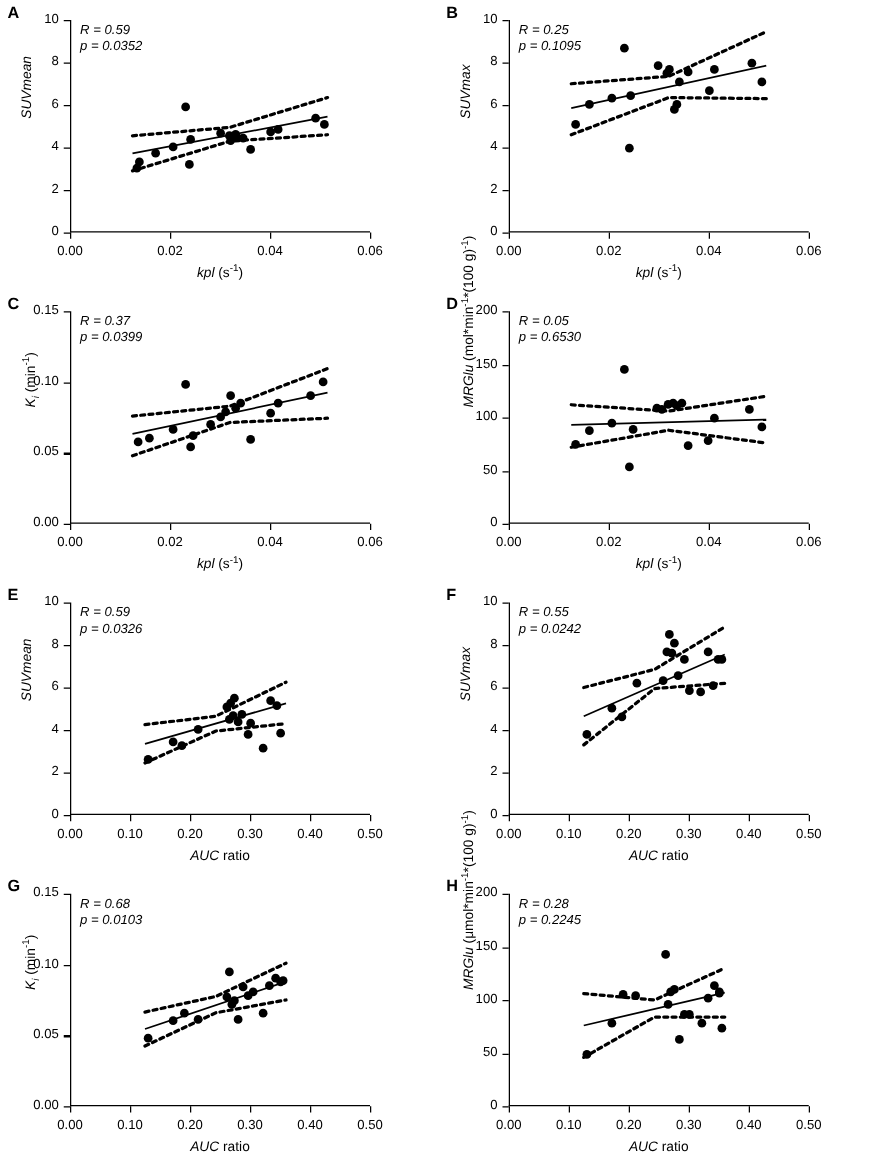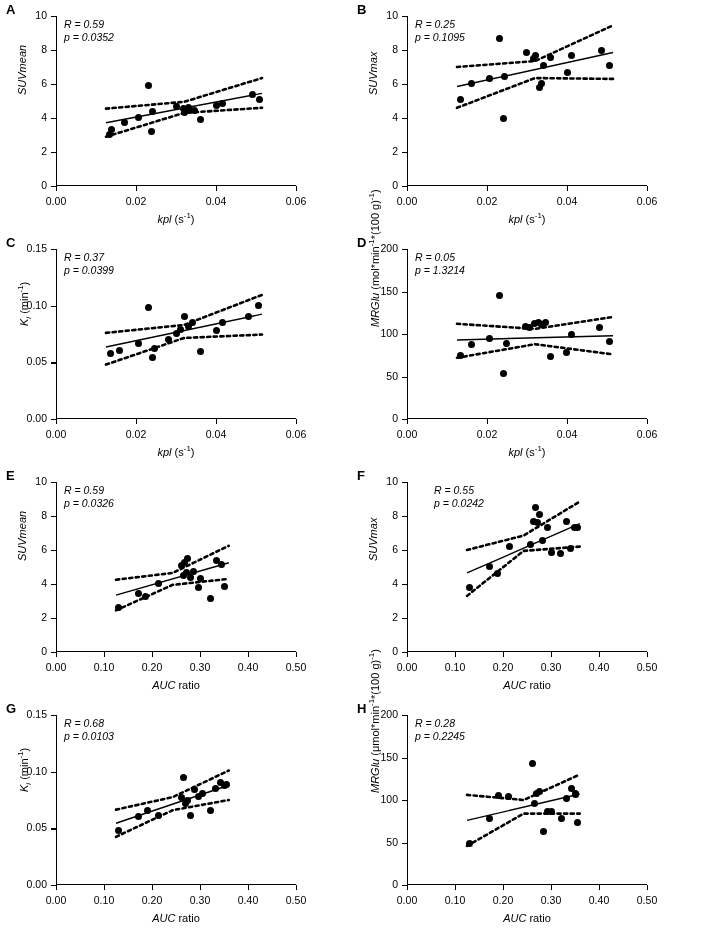--- a/index.html
+++ b/index.html
@@ -351,21 +351,21 @@
         <div class="dot" style="left: 131.2px; top: 73.95px;"></div>
         <div class="dot" style="left: 134px; top: 75.65px;"></div>
         <div class="dot" style="left: 138px; top: 73.95px;"></div>
         <div class="dot" style="left: 143.2px; top: 107.95px;"></div>
         <div class="dot" style="left: 159.2px; top: 103.7px;"></div>
         <div class="dot" style="left: 164.8px; top: 85px;"></div>
         <div class="dot" style="left: 192px; top: 78.2px;"></div>
         <div class="dot" style="left: 202px; top: 92.65px;"></div>
         <div class="stats" style="left: 8px; top: 2px;">
           <span class="r">R = 0.05</span>
-          <span class="p">p = 1.3214</span>
+          <span class="p">p = 0.6530</span>
         </div>
         <div class="xlabel"><span class="italic">kpl</span> (s<sup>-1</sup>)</div>
         <div class="ylabel" style="bottom: 78.1719px;">
           <span class="ylabel-inner"><span class="italic">MRGlu</span> (mol*min<sup>-1</sup>*(100 g)<sup>-1</sup>)</span>
         </div>
       </div>
     </div>
     <div class="panel" style="left: 0px; top: 466px;">
       <div class="panel-letter">E</div>
       <div class="plotbox">
@@ -471,21 +471,21 @@
         <div class="dot" style="left: 130.56px; top: 40.8px;"></div>
         <div class="dot" style="left: 132.48px; top: 32.3px;"></div>
         <div class="dot" style="left: 135.84px; top: 58.65px;"></div>
         <div class="dot" style="left: 140.16px; top: 45.05px;"></div>
         <div class="dot" style="left: 144px; top: 70.55px;"></div>
         <div class="dot" style="left: 153.6px; top: 71.4px;"></div>
         <div class="dot" style="left: 159.36px; top: 39.1px;"></div>
         <div class="dot" style="left: 163.2px; top: 66.3px;"></div>
         <div class="dot" style="left: 167.04px; top: 45.05px;"></div>
         <div class="dot" style="left: 170.4px; top: 45.9px;"></div>
-        <div class="stats" style="left: 8px; top: 2px; margin-left: 19px;">
+        <div class="stats" style="left: 8px; top: 2px;">
           <span class="r">R = 0.55</span>
           <span class="p">p = 0.0242</span>
         </div>
         <div class="xlabel"><span class="italic">AUC</span> ratio</div>
         <div class="ylabel" style="bottom: 79px;">
           <span class="ylabel-inner"><span class="italic">SUV</span><span class="italic">max</span></span>
         </div>
       </div>
     </div>
     <div class="panel" style="left: 0px; top: 699px;">

